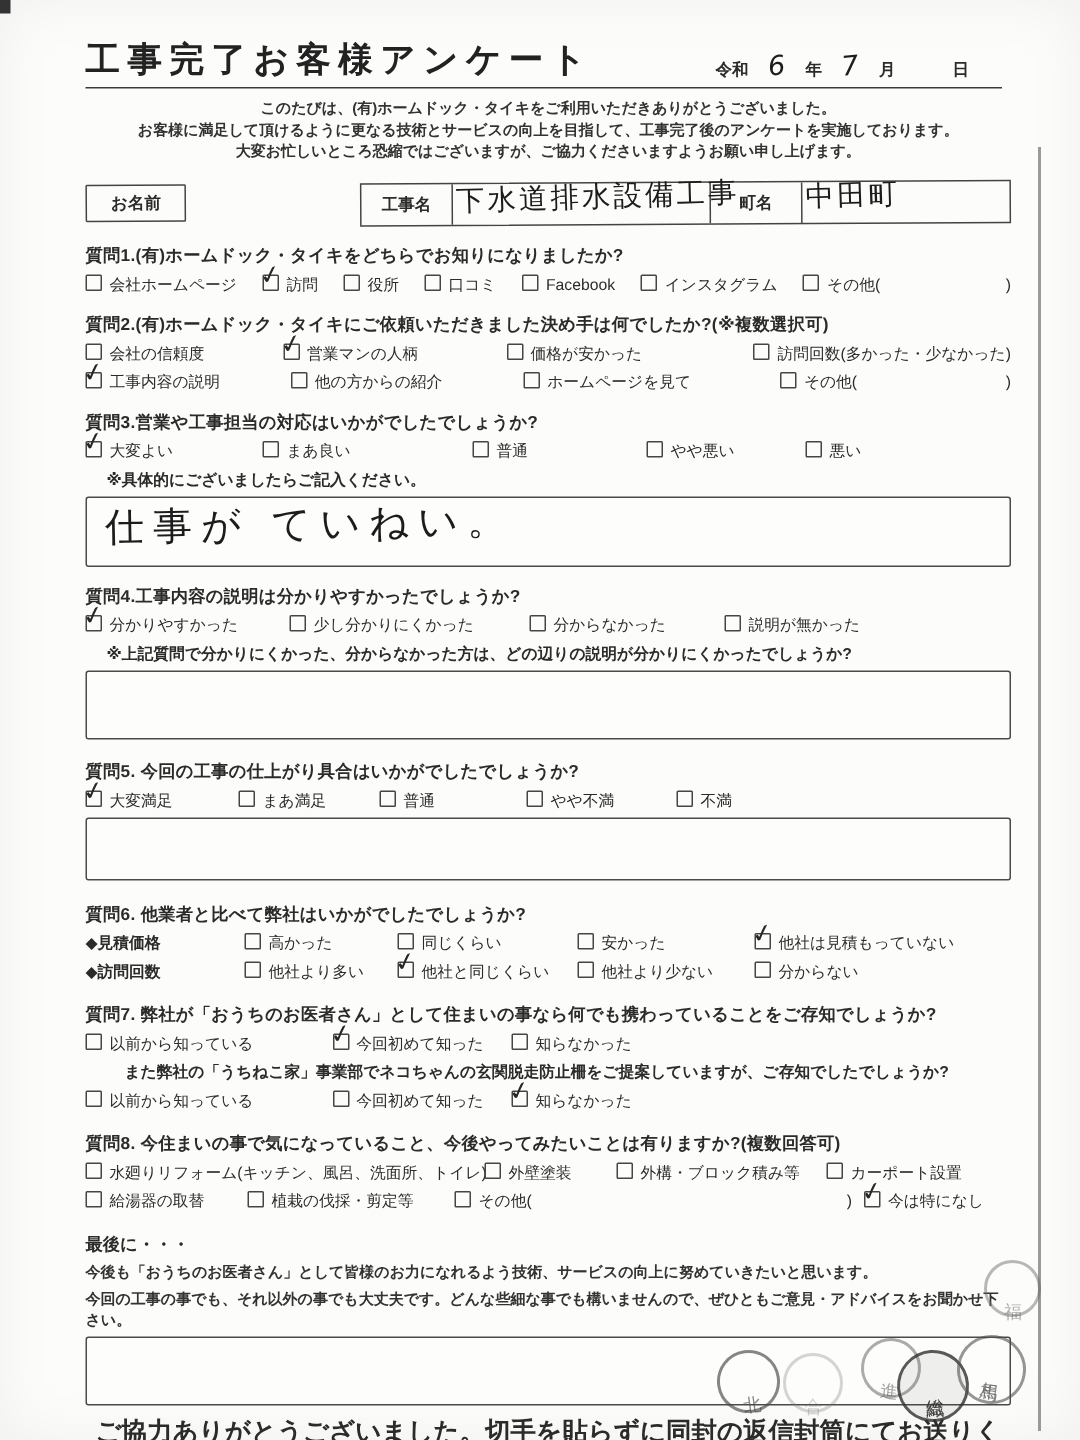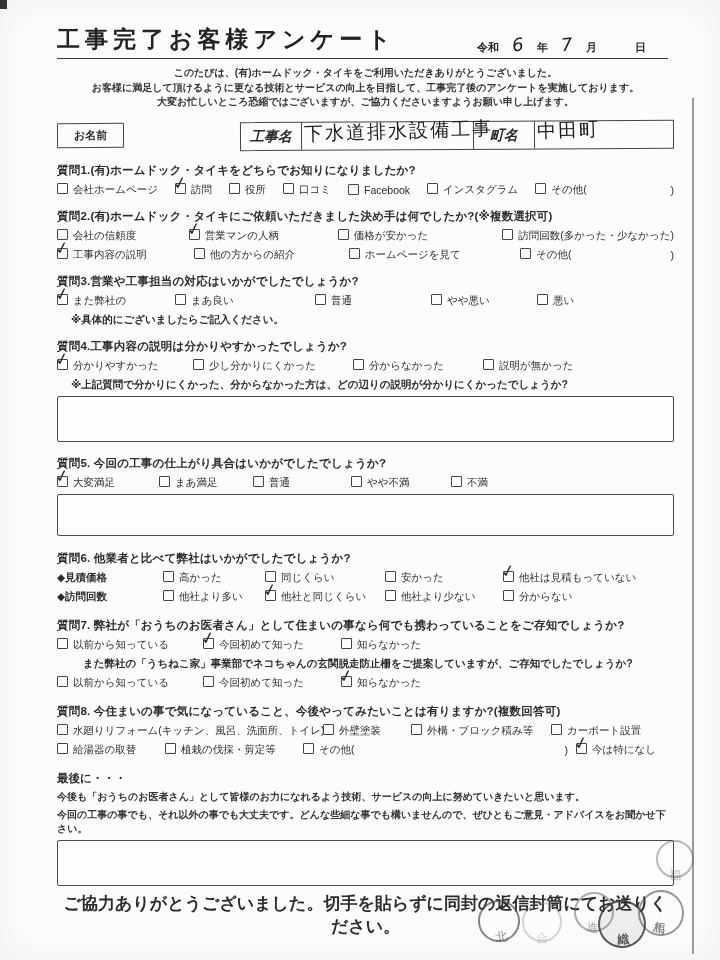--- a/index.html
+++ b/index.html
@@ -15,21 +15,21 @@
   .dslot{width:30px;text-align:center;}
   .hand{font-family:"DejaVu Sans",sans-serif;color:#1c1c1c;}
   .hdigit{font-size:18px;font-weight:400;font-style:italic;display:inline-block;transform:rotate(-6deg);}
   .head-rule{border:none;border-top:1.6px solid #3a3a3a;margin:3px 6px 7px 0;}
   .intro{text-align:center;font-size:10px;font-weight:700;line-height:1.45;color:#333;}
 
   
   .fields{display:flex;align-items:center;margin-top:11px;height:30px;}
   .namebox{border:1.5px solid #444;padding:4px 16px;font-weight:700;font-size:11px;border-radius:1px;transform:rotate(-0.4deg);}
   .ftable{display:flex;border:1.5px solid #444;margin-left:auto;width:432px;height:27px;transform:rotate(-0.3deg);}
-  .flabel{display:flex;align-items:center;justify-content:center;font-weight:700;font-size:14px;width:60px;flex:none;font-style:italic;}
+  .flabel{display:flex;align-items:center;justify-content:center;font-weight:700;font-size:11px;width:60px;flex:none;}
   .fdiv{border-left:1.3px solid #444;}
   .fvalue{position:relative;flex:1;}
   .fvalue .hv{position:absolute;left:2px;top:-4px;font-size:19px;letter-spacing:2px;white-space:nowrap;transform:rotate(-1.5deg);font-weight:500;}
   .fvalue.town{flex:none;width:138px;}
 
   
   .q{margin-top:12px;}
   .qh{font-weight:700;font-size:11.5px;letter-spacing:0.2px;}
   .orow{display:flex;align-items:center;margin-top:5px;font-size:10.5px;}
   .opt{white-space:nowrap;position:relative;}
@@ -46,21 +46,21 @@
 
   
   .q1row .opt{margin-right:17px;}
   .q2row .opt{margin-right:0;}
   .q2row .c1{width:152px;}.q2row .c2{width:172px;}.q2row .c3{width:190px;}
   .q3row .opt{margin-right:0;}
   .q3row .c1{width:118px;}.q3row .c2{width:140px;}.q3row .c3{width:116px;}.q3row .c4{width:106px;}
   .q4row .c1{width:136px;}.q4row .c2{width:160px;}.q4row .c3{width:130px;}
   .q5row .c1{width:102px;}.q5row .c2{width:94px;}.q5row .c3{width:98px;}.q5row .c4{width:100px;}
   .q6row .dl{width:64px;}.q6row .c1{width:102px;padding-left:42px;}.q6row .c2{width:120px;}.q6row .c3{width:118px;}
-  .q7row .c1{width:146px;}.q7row .c2{width:138px;}
+  .q7row .c1{width:146px;}.q7row .c2{width:138px;text-align:center;}
   .q8row1 .c1{width:266px;}.q8row1 .c2{width:88px;}.q8row1 .c3{width:140px;}
   .q8row2 .c1{width:108px;}.q8row2 .c2{width:138px;}
 
   
   .closing-h{font-weight:700;font-size:11.5px;margin-top:14px;}
   .closing-line{font-size:10px;font-weight:700;margin-top:4px;color:#333;}
   .footer-line{text-align:center;font-weight:700;font-size:17px;margin-top:6px;}
 
   
   .stamps{position:absolute;right:10px;bottom:2px;width:240px;height:80px;}
@@ -148,27 +148,30 @@
         <span class="opt c3"><i class="cb" data-checked="false"></i><b class="lb">ホームページを見て</b></span>
         <span class="opt"><i class="cb" data-checked="false"></i><b class="lb">その他(</b></span>
         <span class="g" style="width:110px"></span>
         <span class="paren">)</span>
       </div>
     </div>
 
     <div class="q">
       <div class="qh">質問3.営業や工事担当の対応はいかがでしたでしょうか?</div>
       <div class="orow q3row">
-        <span class="opt c1"><i class="cb" data-checked="true"></i><b class="lb">また弊社の</b></span>
+        <span class="opt c1"><i class="cb" data-checked="true"></i><b class="lb">大変よい</b></span>
         <span class="opt c2"><i class="cb" data-checked="false"></i><b class="lb">まあ良い</b></span>
         <span class="opt c3"><i class="cb" data-checked="false"></i><b class="lb">普通</b></span>
         <span class="opt c4"><i class="cb" data-checked="false"></i><b class="lb">やや悪い</b></span>
         <span class="opt"><i class="cb" data-checked="false"></i><b class="lb">悪い</b></span>
       </div>
       <div class="note">※具体的にございましたらご記入ください。</div>
+      <div class="cbox" style="height:45px">
+        <span class="hand hw">仕事が ていねい。</span>
+      </div>
     </div>
 
     <div class="q">
       <div class="qh">質問4.工事内容の説明は分かりやすかったでしょうか?</div>
       <div class="orow q4row">
         <span class="opt c1"><i class="cb" data-checked="true"></i><b class="lb">分かりやすかった</b></span>
         <span class="opt c2"><i class="cb" data-checked="false"></i><b class="lb">少し分かりにくかった</b></span>
         <span class="opt c3"><i class="cb" data-checked="false"></i><b class="lb">分からなかった</b></span>
         <span class="opt"><i class="cb" data-checked="false"></i><b class="lb">説明が無かった</b></span>
       </div>

